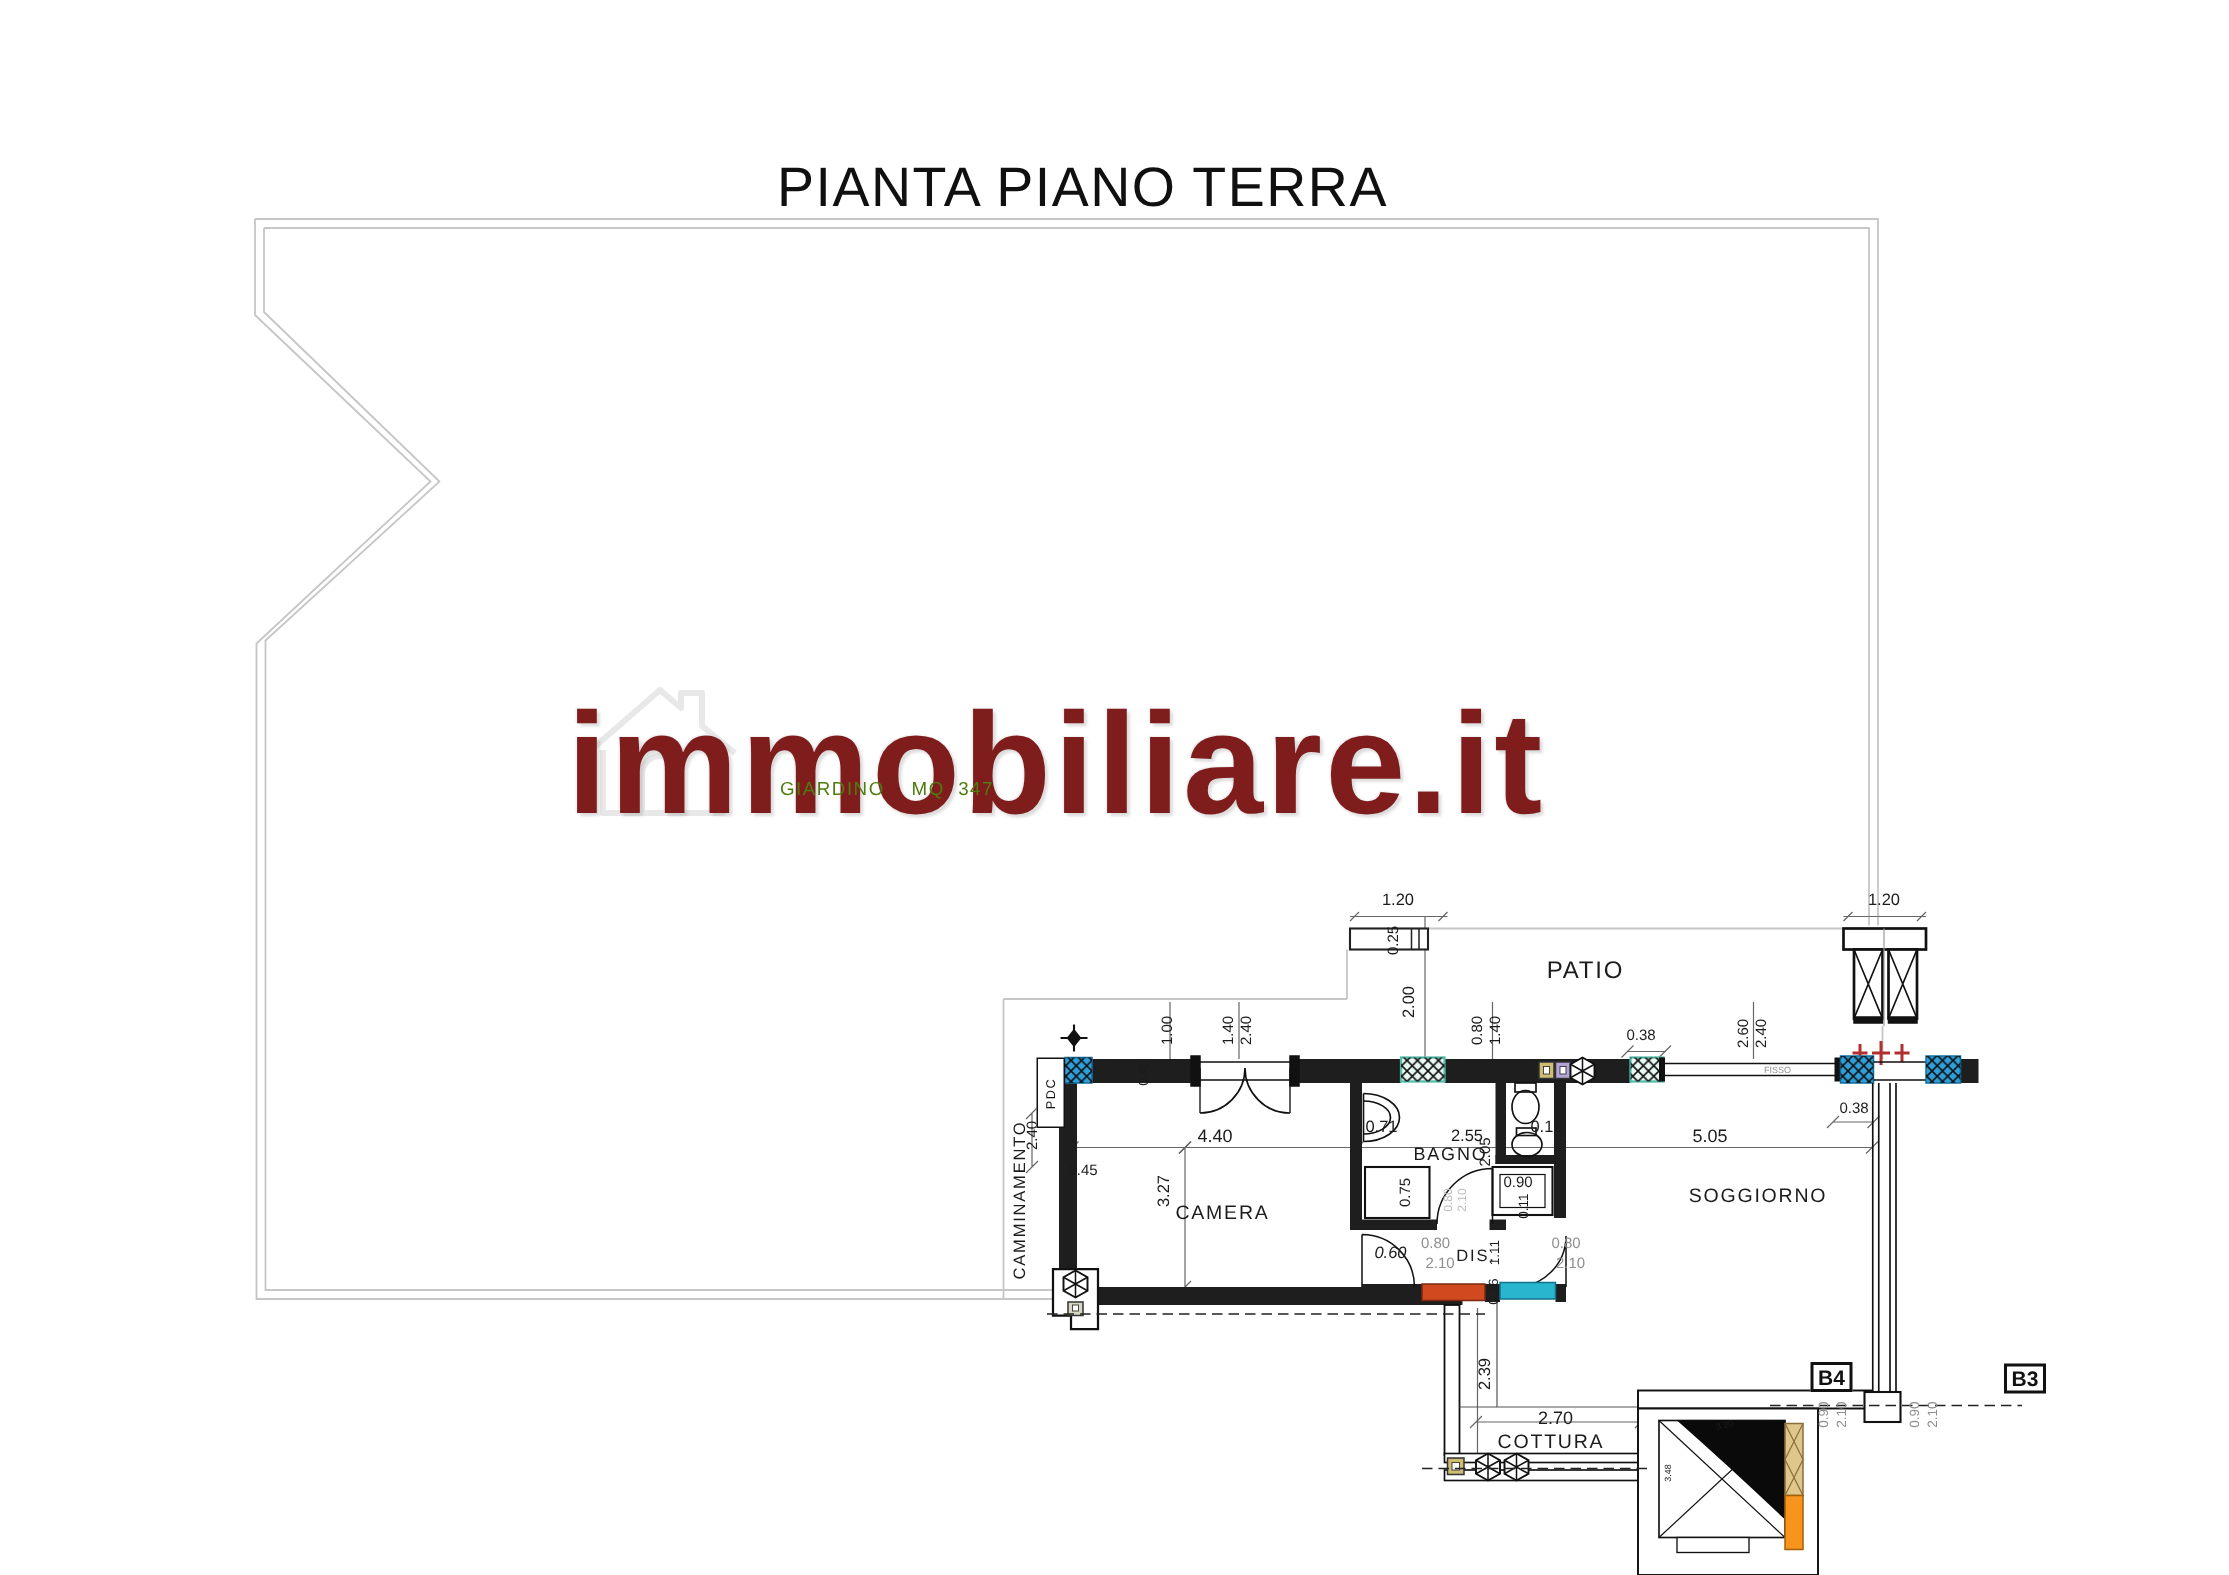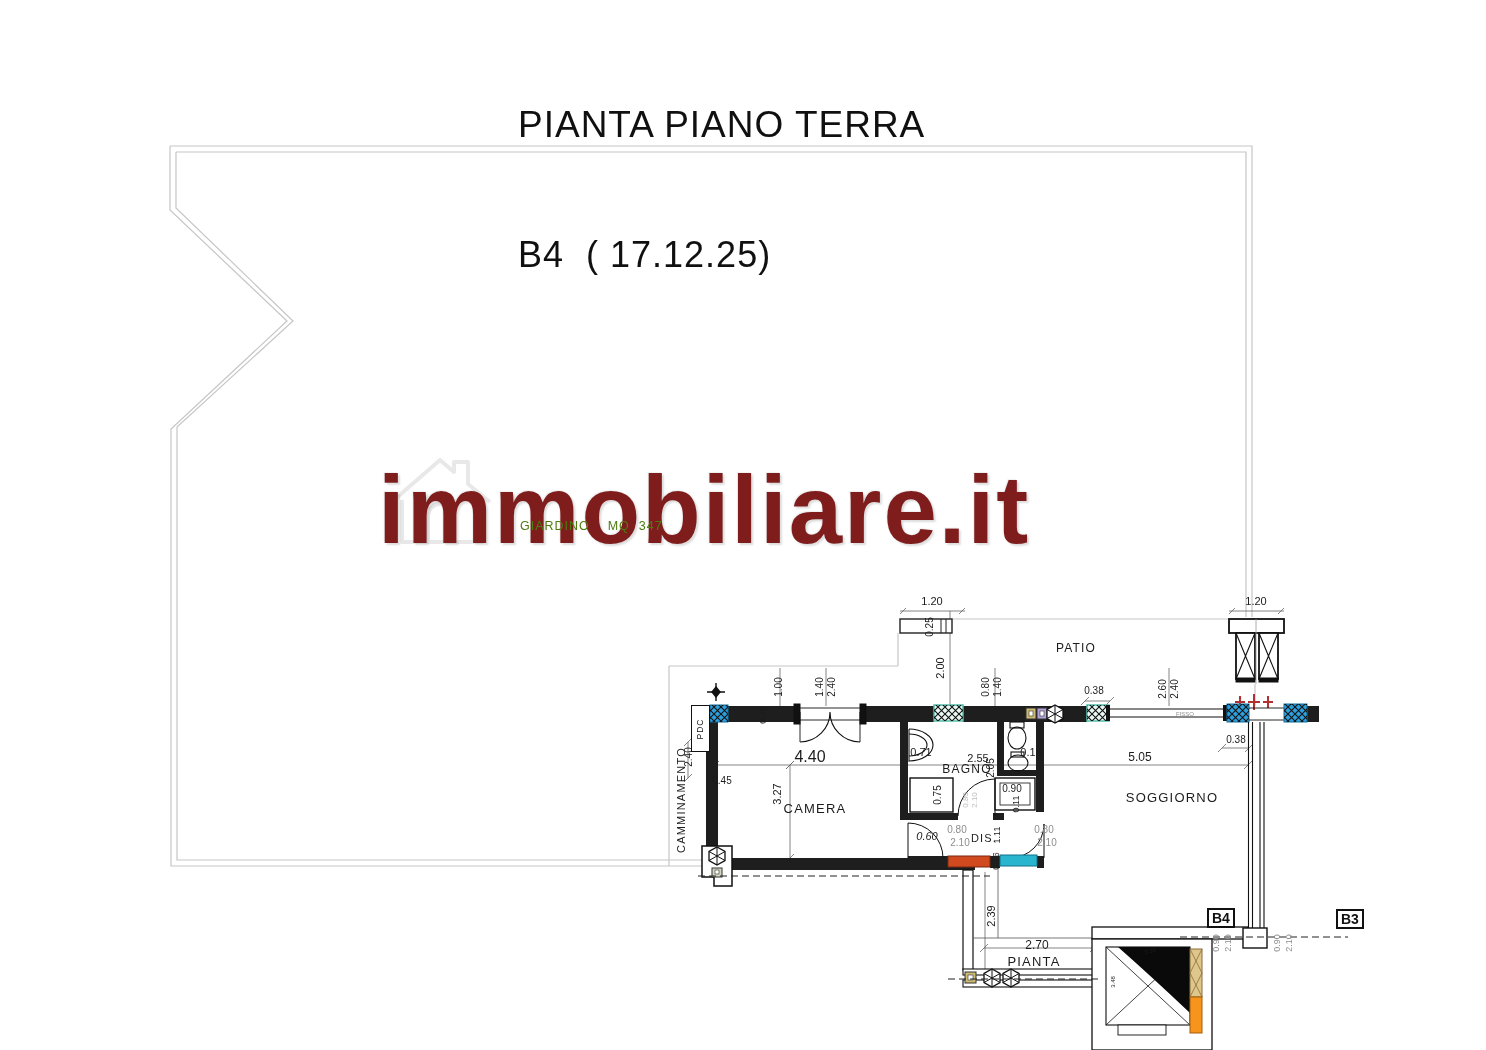--- a/index.html
+++ b/index.html
@@ -236,57 +236,56 @@
     <g stroke="#222" stroke-width="1" stroke-dasharray="7 4" fill="none">
       <path d="M698,876 H990"></path>
       <path d="M948,979 H1098"></path>
       <path d="M1180,937 H1348"></path>
     </g>
   </svg>
 
   <div id="textlayer">
     <div class="title">
       <div>PIANTA PIANO TERRA</div>
-      <div class="l2">B4  ( 17.12.25)</div>
     </div>
 
     <div class="garden-label">GIARDINO    MQ  347</div>
 
     <div class="unitbox" style="left:1207px;top:908px;">B4</div>
     <div class="unitbox" style="left:1316px;top:909px;margin-left:20px;">B3</div>
 
     <div class="pdcbox">
       <span>PDC</span>
     </div>
 
     <div id="annotations">
         <span class="ann room" style="left: 815px; top: 808px; font-size: 13px; transform: translate(-50%, -50%);">CAMERA</span>
         <span class="ann room" style="left: 967px; top: 769px; font-size: 12px; transform: translate(-50%, -50%);">BAGNO</span>
         <span class="ann room" style="left: 984px; top: 838px; font-size: 11px; transform: translate(-50%, -50%);">DIS.</span>
         <span class="ann room" style="left: 1172px; top: 797px; font-size: 13px; transform: translate(-50%, -50%);">SOGGIORNO</span>
-        <span class="ann room" style="left: 1057px; top: 648px; font-size: 12px; transform: translate(-50%, -50%); margin-left: 19px;">PATIO</span>
-        <span class="ann room" style="left: 1034px; top: 961px; font-size: 13px; transform: translate(-50%, -50%);">PIANTA</span>
+        <span class="ann room" style="left: 1057px; top: 648px; font-size: 16px; transform: translate(-50%, -50%);">PATIO</span>
+        <span class="ann room" style="left: 1034px; top: 961px; font-size: 13px; transform: translate(-50%, -50%);">COTTURA</span>
         <span class="ann room" style="left: 681px; top: 800px; font-size: 11px; transform: translate(-50%, -50%) rotate(-90deg);">CAMMINAMENTO</span>
         <span class="ann" style="left: 932px; top: 601px; font-size: 11px; transform: translate(-50%, -50%);">1.20</span>
         <span class="ann" style="left: 930px; top: 627px; font-size: 10px; transform: translate(-50%, -50%) rotate(-90deg);">0.25</span>
         <span class="ann" style="left: 940px; top: 668px; font-size: 11px; transform: translate(-50%, -50%) rotate(-90deg);">2.00</span>
         <span class="ann" style="left: 1256px; top: 601px; font-size: 11px; transform: translate(-50%, -50%);">1.20</span>
         <span class="ann" style="left: 779px; top: 687px; font-size: 10px; transform: translate(-50%, -50%) rotate(-90deg);">1.00</span>
         <span class="ann" style="left: 820px; top: 687px; font-size: 10px; transform: translate(-50%, -50%) rotate(-90deg);">1.40</span>
         <span class="ann" style="left: 832px; top: 687px; font-size: 10px; transform: translate(-50%, -50%) rotate(-90deg);">2.40</span>
         <span class="ann" style="left: 763px; top: 715px; font-size: 9px; transform: translate(-50%, -50%) rotate(-90deg);">0.45</span>
         <span class="ann" style="left: 986px; top: 687px; font-size: 10px; transform: translate(-50%, -50%) rotate(-90deg);">0.80</span>
         <span class="ann" style="left: 998px; top: 687px; font-size: 10px; transform: translate(-50%, -50%) rotate(-90deg);">1.40</span>
         <span class="ann" style="left: 1094px; top: 691px; font-size: 10px; transform: translate(-50%, -50%);">0.38</span>
         <span class="ann" style="left: 1163px; top: 689px; font-size: 10px; transform: translate(-50%, -50%) rotate(-90deg);">2.60</span>
         <span class="ann" style="left: 1175px; top: 689px; font-size: 10px; transform: translate(-50%, -50%) rotate(-90deg);">2.40</span>
         <span class="ann" style="left: 1236px; top: 740px; font-size: 10px; transform: translate(-50%, -50%);">0.38</span>
         <span class="ann" style="left: 689px; top: 757px; font-size: 10px; transform: translate(-50%, -50%) rotate(-90deg);">2.40</span>
         <span class="ann" style="left: 722px; top: 781px; font-size: 10px; transform: translate(-50%, -50%);">0.45</span>
-        <span class="ann" style="left: 810px; top: 757px; font-size: 16px; transform: translate(-50%, -50%);">4.40</span>
+        <span class="ann" style="left: 810px; top: 757px; font-size: 12px; transform: translate(-50%, -50%);">4.40</span>
         <span class="ann" style="left: 777px; top: 794px; font-size: 11px; transform: translate(-50%, -50%) rotate(-90deg);">3.27</span>
         <span class="ann" style="left: 921px; top: 752px; font-size: 11px; transform: translate(-50%, -50%);">0.71</span>
         <span class="ann" style="left: 978px; top: 758px; font-size: 11px; transform: translate(-50%, -50%);">2.55</span>
         <span class="ann" style="left: 991px; top: 768px; font-size: 10px; transform: translate(-50%, -50%) rotate(-90deg);">2.05</span>
         <span class="ann" style="left: 1031px; top: 752px; font-size: 11px; transform: translate(-50%, -50%);">0.16</span>
         <span class="ann" style="left: 938px; top: 795px; font-size: 10px; transform: translate(-50%, -50%) rotate(-90deg);">0.75</span>
         <span class="ann" style="left: 1012px; top: 789px; font-size: 10px; transform: translate(-50%, -50%);">0.90</span>
         <span class="ann" style="left: 1016px; top: 804px; font-size: 9px; transform: translate(-50%, -50%) rotate(-90deg);">0.11</span>
         <span class="ann" style="left: 927px; top: 836px; font-size: 11px; transform: translate(-50%, -50%); font-style: italic;">0.60</span>
         <span class="ann g" style="left: 957px; top: 830px; font-size: 10px; transform: translate(-50%, -50%);">0.80</span>

